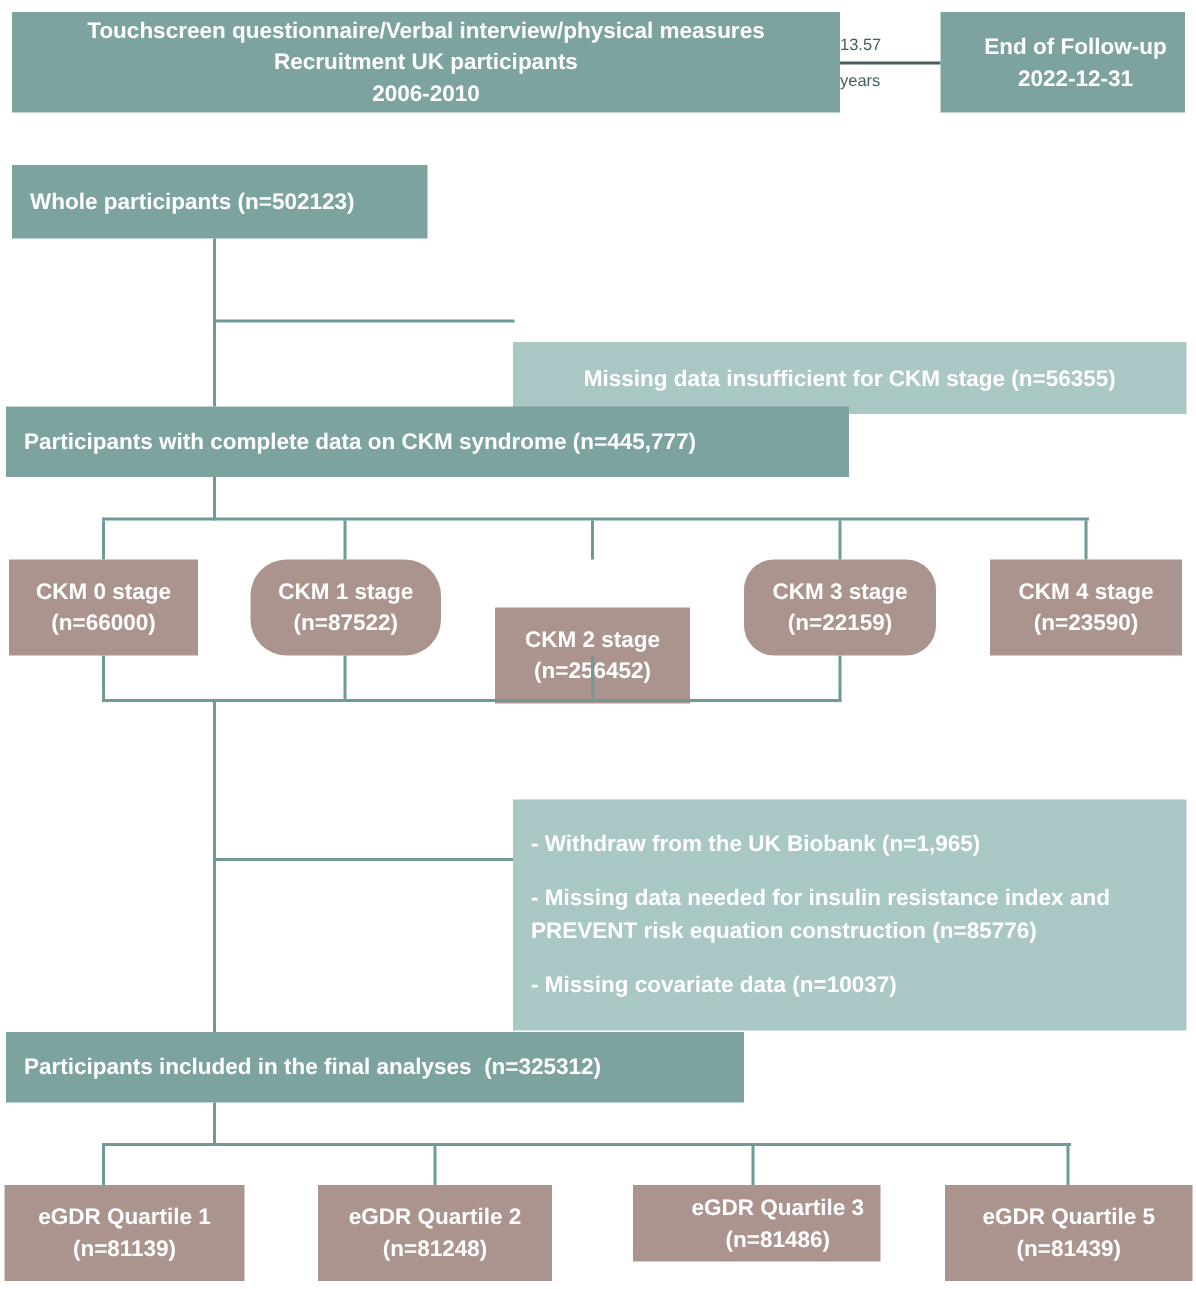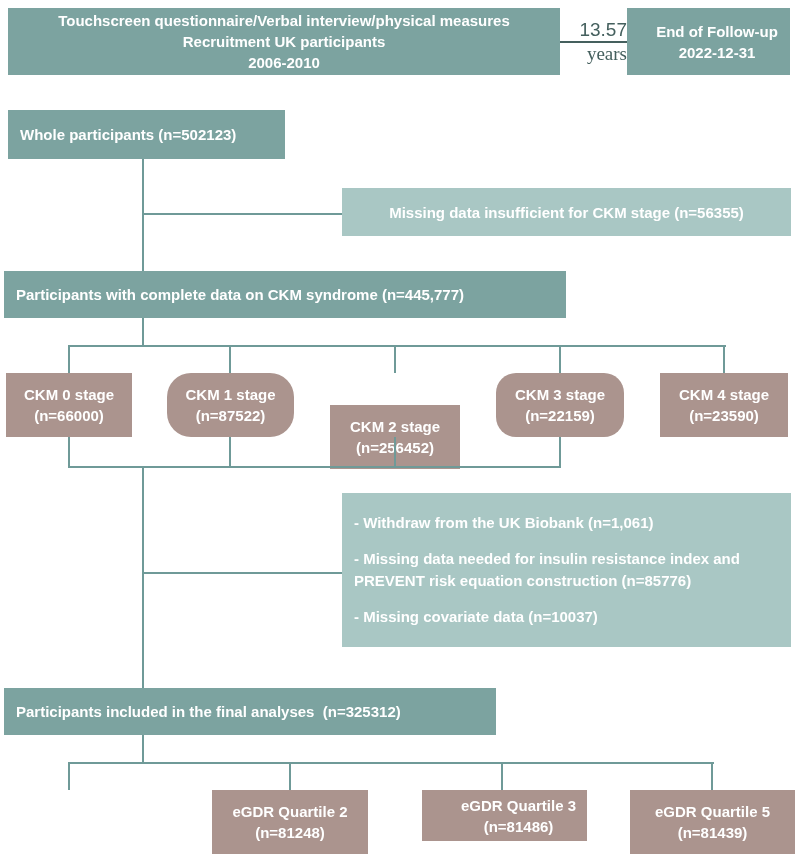--- a/index.html
+++ b/index.html
@@ -14,51 +14,51 @@
   #canvas{
     position:relative;width:797px;height:859px;background:#ffffff;overflow:hidden;
     font-family:"Liberation Sans","DejaVu Sans",sans-serif;
   }
   .box{
     position:absolute;box-sizing:border-box;color:var(--box-text);
     font-weight:bold;font-size:15px;line-height:21px;
     display:flex;flex-direction:column;justify-content:center;
   }
   .dark{background:var(--dark-teal);}
-  .light{background:var(--light-teal);}
+  .light{background:var(--light-teal);margin-top:40px;}
   .mauve{background:var(--mauve);}
   .center{text-align:center;align-items:center;}
   .leftpad{padding-left:12px;padding-right:8px;text-align:left;}
   .pre{white-space:pre-wrap;}
   .hline,.vline{position:absolute;background:var(--line);}
   .hline{height:2px;}
   .vline{width:2px;}
   .timeline-label{
-    position:absolute;color:var(--timeline-text);font-size:19px;
-    text-align:right;line-height:18px;
+    position:absolute;color:var(--timeline-text);font-size:11px;
+    text-align:left;line-height:18px;
   }
   .timeline-rule{position:absolute;height:2px;background:var(--timeline-text);}
   .excl p{margin:0 0 14px 0;}
   .excl p:last-child{margin-bottom:0;}
   .two-line span{display:block;}
 </style>
 </head>
 <body>
 
 <div id="canvas">
 
   <div class="box dark center" style="left:8px;top:8px;width:552px;height:67px;">
     <span>Touchscreen questionnaire/Verbal interview/physical measures</span>
     <span>Recruitment UK participants</span>
     <span>2006-2010</span>
   </div>
 
   <div class="timeline-label" style="left:560px;top:21px;width:67px;">13.57</div>
   <div class="timeline-rule" style="left:560px;top:41px;width:67px;"></div>
-  <div class="timeline-label" style="left:560px;top:45px;width:67px;font-family:Liberation Serif, serif;">years</div>
+  <div class="timeline-label" style="left:560px;top:45px;width:67px;">years</div>
 
   <div class="box dark center" style="left:627px;top:8px;width:163px;height:67px;padding-left:17px;">
     <span>End of Follow-up</span>
     <span>2022-12-31</span>
   </div>
 
   <div class="box dark leftpad" style="left:8px;top:110px;width:277px;height:49px;">
     <span>Whole participants (n=502123)</span>
   </div>
 
@@ -105,36 +105,40 @@
   <div class="vline" style="left:68px;top:437px;height:31px;"></div>
   <div class="vline" style="left:229px;top:437px;height:31px;"></div>
   <div class="vline" style="left:394px;top:437px;height:31px;"></div>
   <div class="vline" style="left:559px;top:437px;height:31px;"></div>
   <div class="hline" style="left:68px;top:466px;width:493px;"></div>
 
   <div class="vline" style="left:142px;top:468px;height:220px;"></div>
   <div class="hline" style="left:143px;top:572px;width:200px;"></div>
 
   <div class="box light leftpad excl" style="left:342px;top:493px;width:449px;height:154px;line-height:22px;">
-    <p>- Withdraw from the UK Biobank (n=1,061)</p>
+    <p>- Withdraw from the UK Biobank (n=1,965)</p>
     <p>- Missing data needed for insulin resistance index and PREVENT risk equation construction (n=85776)</p>
     <p>- Missing covariate data (n=10037)</p>
   </div>
 
   <div class="box dark leftpad" style="left:4px;top:688px;width:492px;height:47px;">
     <span class="pre">Participants included in the final analyses  (n=325312)</span>
   </div>
 
   <div class="vline" style="left:142px;top:735px;height:29px;"></div>
   <div class="hline" style="left:68px;top:762px;width:646px;"></div>
   <div class="vline" style="left:68px;top:764px;height:26px;"></div>
   <div class="vline" style="left:289px;top:764px;height:26px;"></div>
   <div class="vline" style="left:501px;top:764px;height:26px;"></div>
   <div class="vline" style="left:711px;top:764px;height:26px;"></div>
 
+  <div class="box mauve center two-line" style="left:3px;top:790px;width:160px;height:64px;">
+    <span>eGDR Quartile 1</span>
+    <span>(n=81139)</span>
+  </div>
   <div class="box mauve center two-line" style="left:212px;top:790px;width:156px;height:64px;">
     <span>eGDR Quartile 2</span>
     <span>(n=81248)</span>
   </div>
   <div class="box mauve center two-line" style="left:422px;top:790px;width:165px;height:51px;padding-left:28px;">
     <span>eGDR Quartile 3</span>
     <span>(n=81486)</span>
   </div>
   <div class="box mauve center two-line" style="left:630px;top:790px;width:165px;height:64px;">
     <span>eGDR Quartile 5</span>

